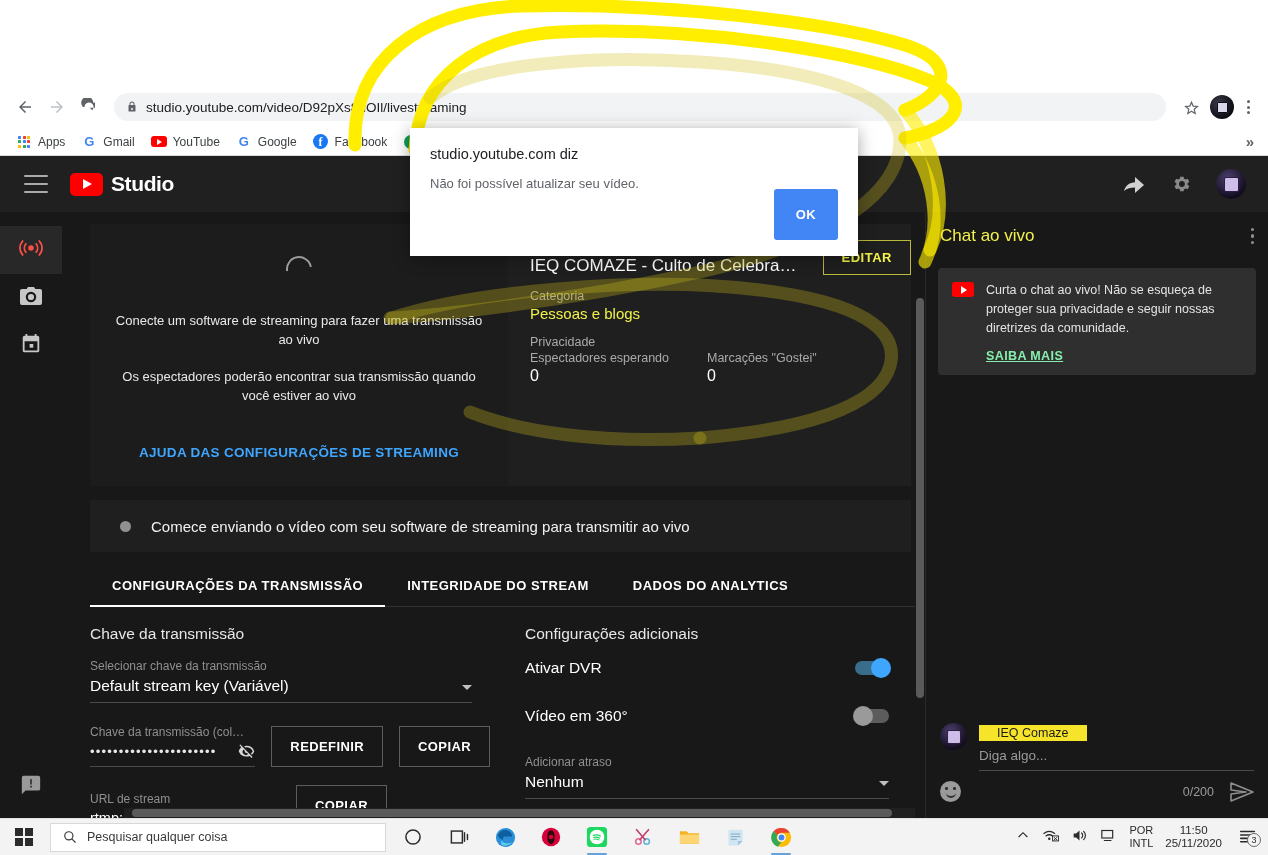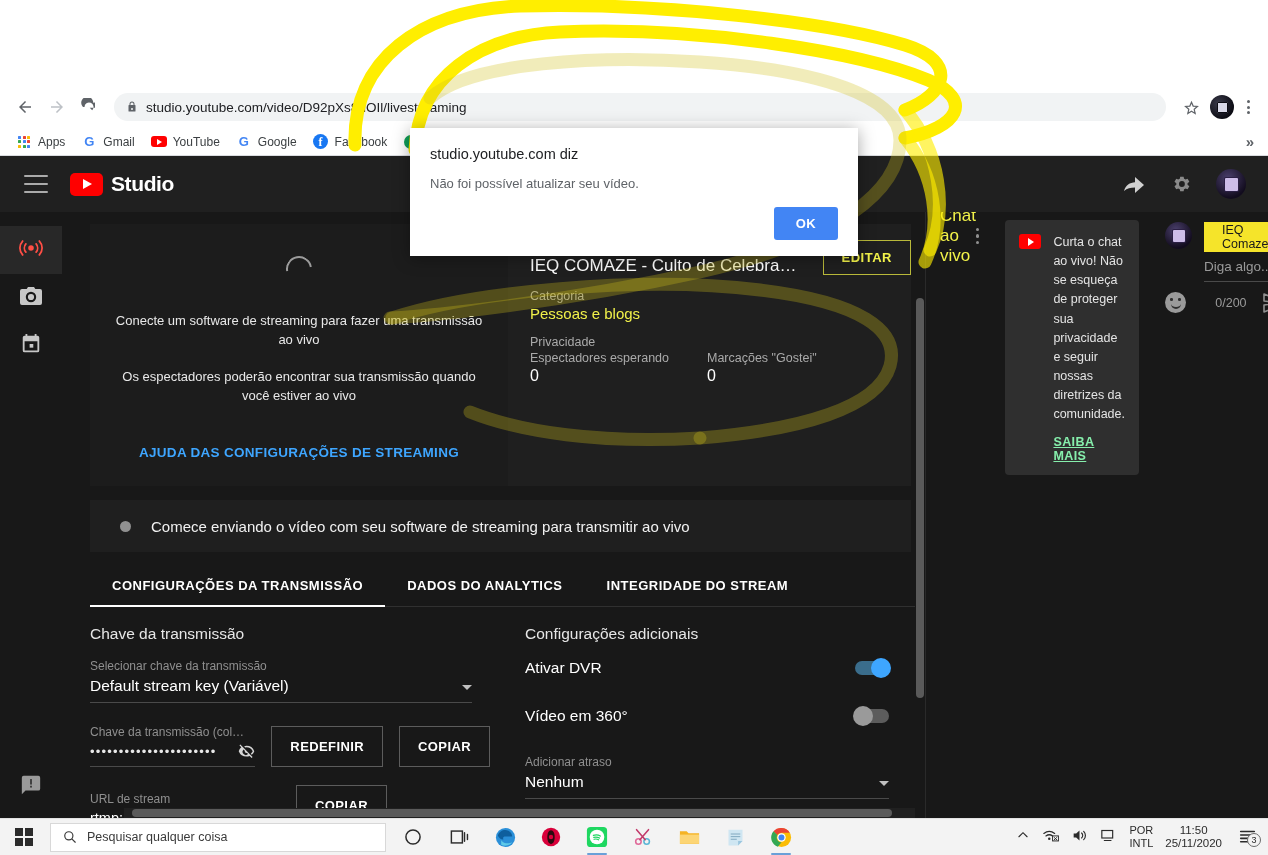--- a/index.html
+++ b/index.html
@@ -204,21 +204,21 @@
   }
   .main-scroll .thumb { position:absolute; left:1px; top: 86px; width:8px; height: 400px; background:#5a5a5a; border-radius:4px;}
   .hscroll {
     position:absolute; left:62px; bottom:0; right:10px; height:10px; background:#202020;
   }
   .hscroll .thumb { position:absolute; left:8px; top:1px; width: 760px; height:8px; background:#5a5a5a; border-radius:4px;}
 
   
   .chat {
     width: 343px; background:#181818; border-left:1px solid #2a2a2a;
-    display:flex; flex-direction:row; flex:none;
+    display:flex; flex-direction:column; flex:none;
   }
   .chat-hdr { height:48px; display:flex; align-items:center; padding: 0 14px; }
   .chat-hdr .title { color:#fff; font-size:17px; }
   .chat-hdr .menu { margin-left:auto; display:flex;flex-direction:column;gap:3px;align-items:center;}
   .chat-hdr .menu i { width:3.5px;height:3.5px;border-radius:50%;background:#909090;display:block;}
   .chat-body { flex:1; padding: 8px 12px; position:relative; }
   .notice { background:#2f2f2f; border-radius:4px; padding: 12px 14px; display:flex; gap:12px; }
   .notice .yt-ico { width:22px;height:15px;background:#ff0000;border-radius:3px;display:flex;align-items:center;justify-content:center;flex:none;margin-top:2px;}
   .notice .yt-ico::after{content:"";border-left:6px solid #fff;border-top:4px solid transparent;border-bottom:4px solid transparent;margin-left:1px;}
   .notice .txt { color:#e4e4e4; font-size:12.5px; line-height:1.45; }
@@ -245,21 +245,21 @@
   
   .dialog {
     position:absolute; left:410px; top:128px; width:448px; height:128px;
     background:#ffffff; box-shadow: 0 2px 16px rgba(0,0,0,0.35);
     z-index: 80; padding: 18px 20px 0;
   }
   .dialog .d-title { font-size:14.5px; color:#202124; margin-bottom:14px;}
   .dialog .d-msg { font-size:13px; color:#5f6368; }
   .dialog .d-ok {
     position:absolute; right:20px; bottom:16px; background:#4285f4; color:#fff;
-    border:none; font-size:13px; font-weight:bold; padding:9px 22px; border-radius:3px;
+    border:none; font-size:13px; font-weight:bold; padding:18px 22px; border-radius:3px;
     letter-spacing:0.4px;
   }
 
   
   .taskbar {
     position:absolute; left:0; bottom:0; width:1268px; height:37px;
     background:#f3f3f3; display:flex; align-items:center; z-index:90;
     border-top:1px solid #e2e2e2;
   }
   .start { width:48px;height:37px;display:flex;align-items:center;justify-content:center;}
@@ -500,22 +500,22 @@
             </div>
           </div>
 
           <div class="status-bar">
             <span class="dot"></span>
             <span class="txt">Comece enviando o vídeo com seu software de streaming para transmitir ao vivo</span>
           </div>
 
           <div class="tabs">
             <div class="tab active">CONFIGURAÇÕES DA TRANSMISSÃO</div>
+            <div class="tab">INTEGRIDADE DO STREAM</div>
             <div class="tab">DADOS DO ANALYTICS</div>
-            <div class="tab">INTEGRIDADE DO STREAM</div>
           </div>
 
           <div class="settings">
 
             <div class="col">
               <h3>Chave da transmissão</h3>
 
               <div>
                 <div class="field-lbl">Selecionar chave da transmissão</div>
                 <div class="select-row">

